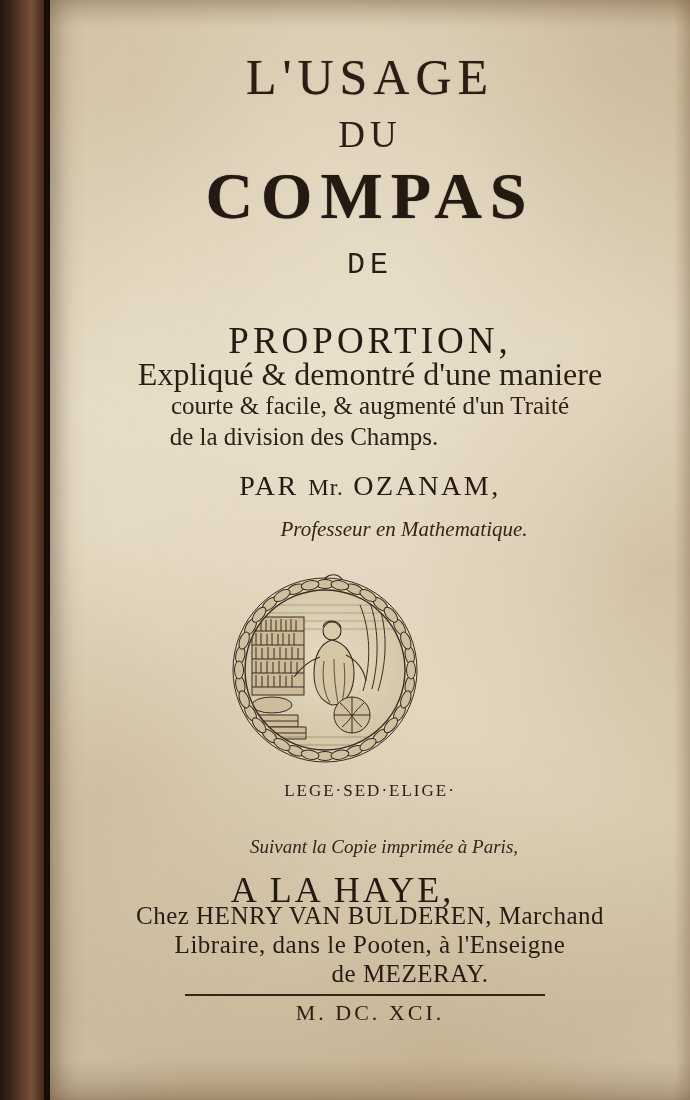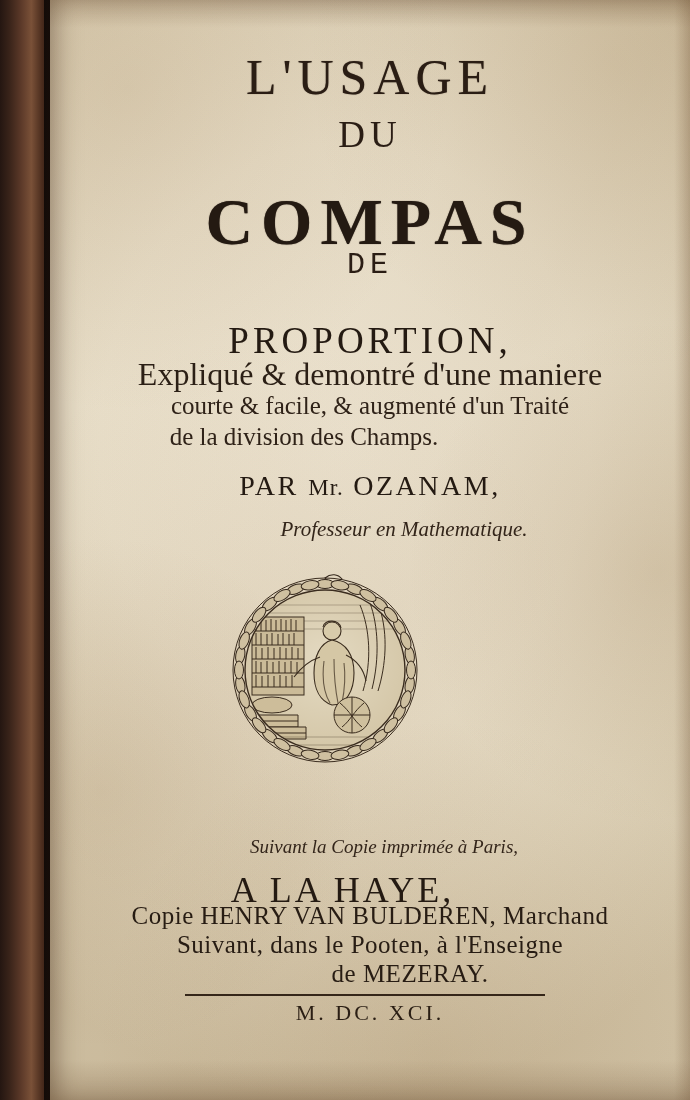--- a/index.html
+++ b/index.html
@@ -122,21 +122,20 @@
     color: #2a1d14;
   }
   .t-compas {
     position: absolute;
     top: 158px; left: 0; width: 640px;
     font-size: 66px;
     letter-spacing: 8px;
     font-weight: 700;
     color: #241a12;
     text-shadow: 0 0 1px rgba(35,24,15,0.7);
-    margin-top: 26px;
   }
   .t-de {
     position: absolute;
     top: 248px; left: 0; width: 640px;
     font-size: 30px;
     letter-spacing: 5px;
     color: #2a1d14;
     font-family: Liberation Mono, monospace;
   }
   .t-proportion {
@@ -404,25 +403,26 @@
             <ellipse cx="105" cy="19" rx="9" ry="4.5" transform="rotate(250 105 105)"></ellipse>
             <ellipse cx="105" cy="19" rx="9" ry="4.5" transform="rotate(270 105 105)"></ellipse>
             <ellipse cx="105" cy="19" rx="9" ry="4.5" transform="rotate(290 105 105)"></ellipse>
             <ellipse cx="105" cy="19" rx="9" ry="4.5" transform="rotate(310 105 105)"></ellipse>
             <ellipse cx="105" cy="19" rx="9" ry="4.5" transform="rotate(330 105 105)"></ellipse>
             <ellipse cx="105" cy="19" rx="9" ry="4.5" transform="rotate(350 105 105)"></ellipse>
           </g>
         </svg>
       </div>
 
+      <span class="ln motto">LEGE·SED·ELIGE·</span>
 
       <span class="ln imp-copy">Suivant la Copie imprimée à Paris,</span>
       <span class="ln imp-haye">A LA HAYE,</span>
-      <span class="ln imp-l1">Copie HENRY VAN BULDEREN, Marchand</span>
-      <span class="ln imp-l2">Suivant, dans le Pooten, à l'Enseigne</span>
+      <span class="ln imp-l1">Chez HENRY VAN BULDEREN, Marchand</span>
+      <span class="ln imp-l2">Libraire, dans le Pooten, à l'Enseigne</span>
       <span class="ln imp-l3">de MEZERAY.</span>
 
       <div class="rule"></div>
       <span class="ln imp-year">M. DC. XCI.</span>
 
     </div>
   </div>
 </div>
 
 </body></html>

